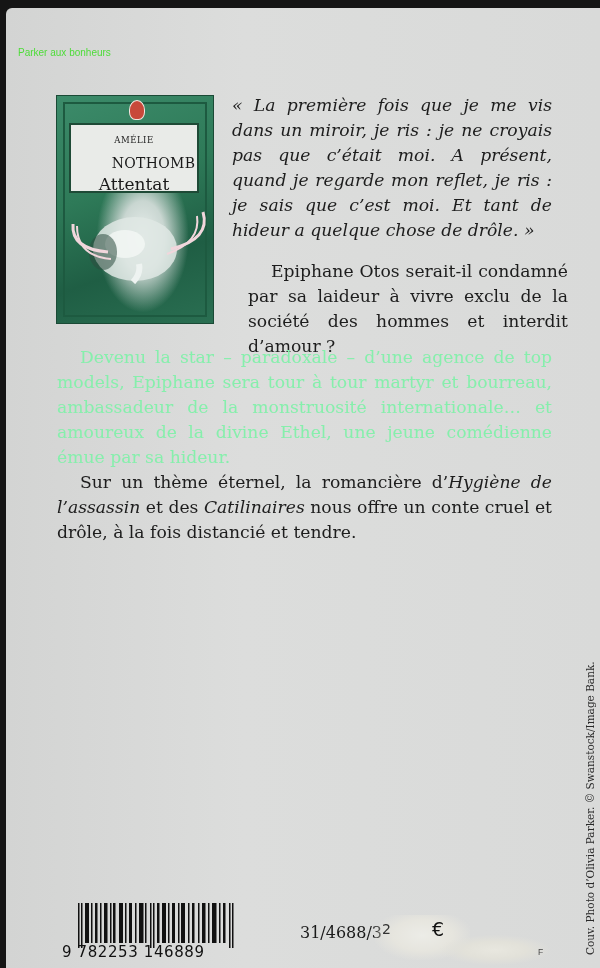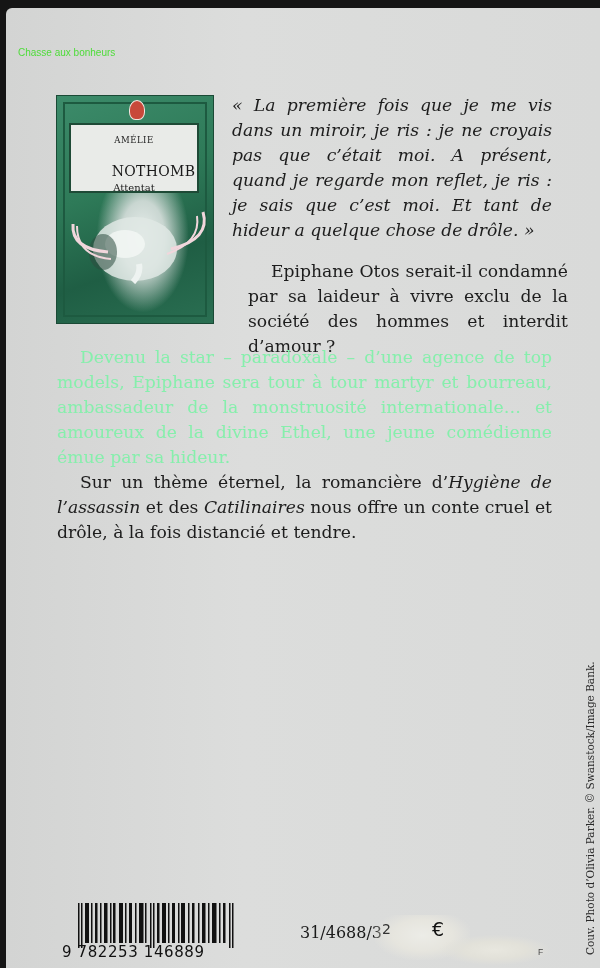--- a/index.html
+++ b/index.html
@@ -48,23 +48,23 @@
     background: #e9ebe8; border: 2px solid #1e4a36;
     box-sizing: border-box;
     text-align: center;
     color: #1a1a1a;
     z-index: 2;
   }
   .cover-author-first {
     font-size: 8.5px; letter-spacing: 0.5px; margin-top: 10px; font-weight: normal;
   }
   .cover-author-last {
-    font-size: 14px; letter-spacing: 0.3px; margin-top: 18px; font-weight: normal; padding-left: 39px;
-  }
-  .cover-title { font-size: 10px; margin-top: 3px; }
+    font-size: 14px; letter-spacing: 0.3px; margin-top: 10px; font-weight: normal; padding-left: 39px;
+  }
+  .cover-title { font-size: 17px; margin-top: 3px; }
   .cover-horns {
     position: absolute; left: 6px; top: 108px; width: 148px; height: 80px;
     z-index: 1;
   }
   
   .quote {
     position: absolute; left: 232px; top: 93px; width: 320px;
     font-style: italic; font-size: 17.2px; line-height: 25px; color: #1d1d1d;
     text-align: justify; margin: 0;
   }
@@ -133,21 +133,21 @@
   .prix-f {
     position: absolute; left: 538px; top: 947px;
     font-family: "Liberation Sans", sans-serif; font-size: 8.5px; color: #444;
   }
 </style>
 </head>
 <body>
 
 <div class="page"></div>
 
-<div class="watermark">Chasse aux bonheurs</div>
+<div class="watermark">Parker aux bonheurs</div>
 
 <div class="cover">
   <div class="cover-frame"></div>
   <div class="cover-logo"></div>
   <div class="cover-label">
     <div class="cover-author-first">AMÉLIE</div>
     <div class="cover-author-last">NOTHOMB</div>
     <div class="cover-title">Attentat</div>
   </div>
   <svg class="cover-horns" viewBox="0 0 148 80">

